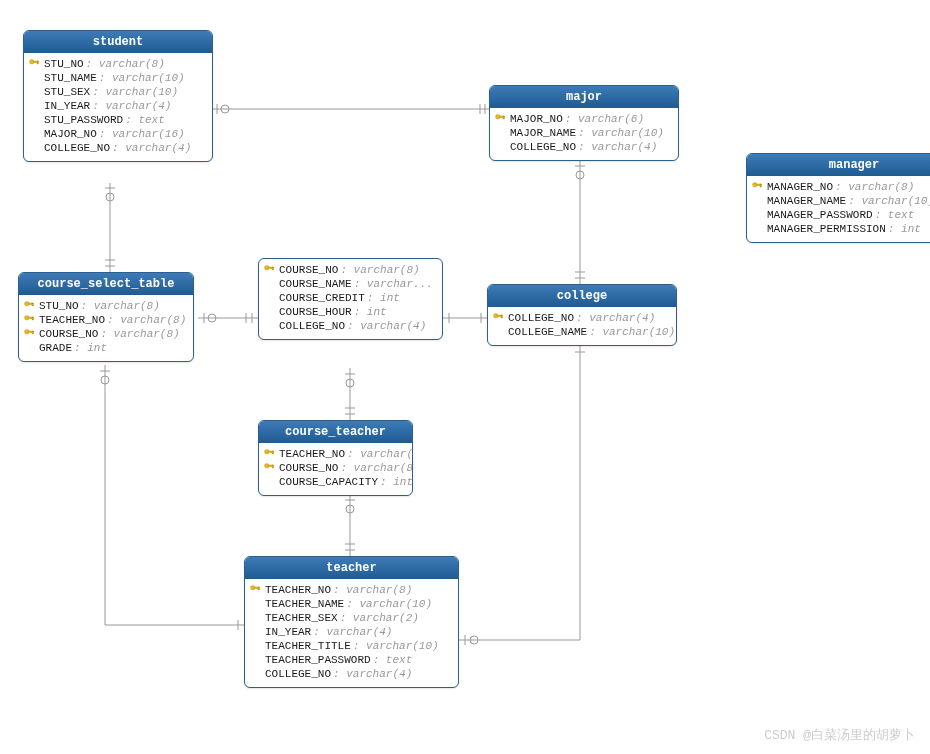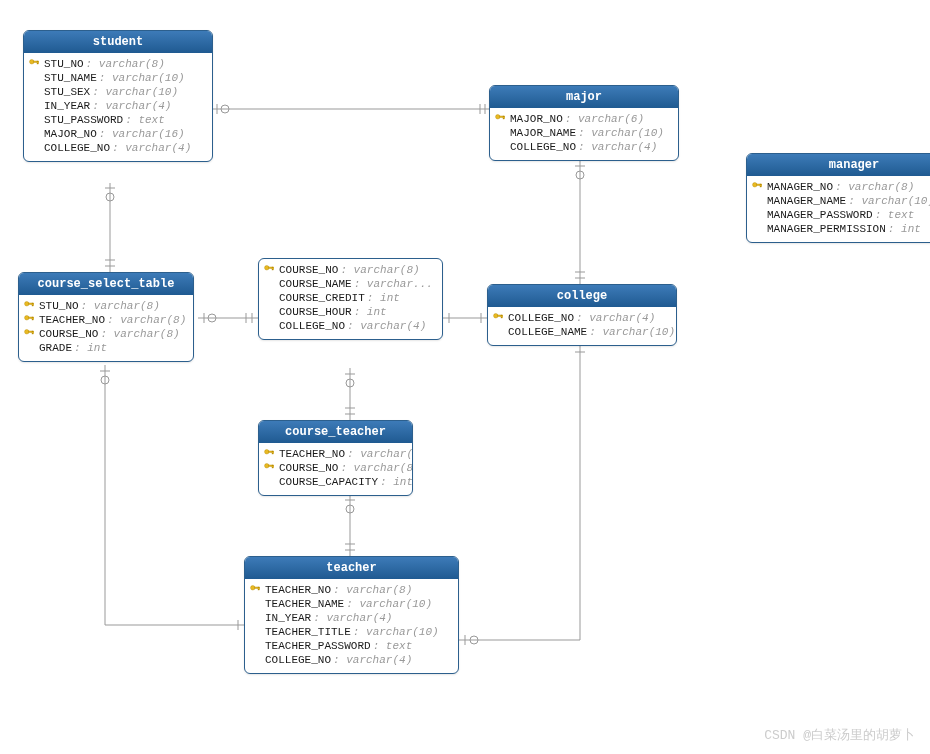--- a/index.html
+++ b/index.html
@@ -368,20 +368,25 @@
           <span class="field-name">TEACHER_NO</span>
           <span class="field-type">: varchar(8)</span>
         </div>
         <div class="field-row">
           <span class="no-key"></span>
           <span class="field-name">TEACHER_NAME</span>
           <span class="field-type">: varchar(10)</span>
         </div>
         <div class="field-row">
           <span class="no-key"></span>
+          <span class="field-name">TEACHER_SEX</span>
+          <span class="field-type">: varchar(2)</span>
+        </div>
+        <div class="field-row">
+          <span class="no-key"></span>
           <span class="field-name">IN_YEAR</span>
           <span class="field-type">: varchar(4)</span>
         </div>
         <div class="field-row">
           <span class="no-key"></span>
           <span class="field-name">TEACHER_TITLE</span>
           <span class="field-type">: varchar(10)</span>
         </div>
         <div class="field-row">
           <span class="no-key"></span>

